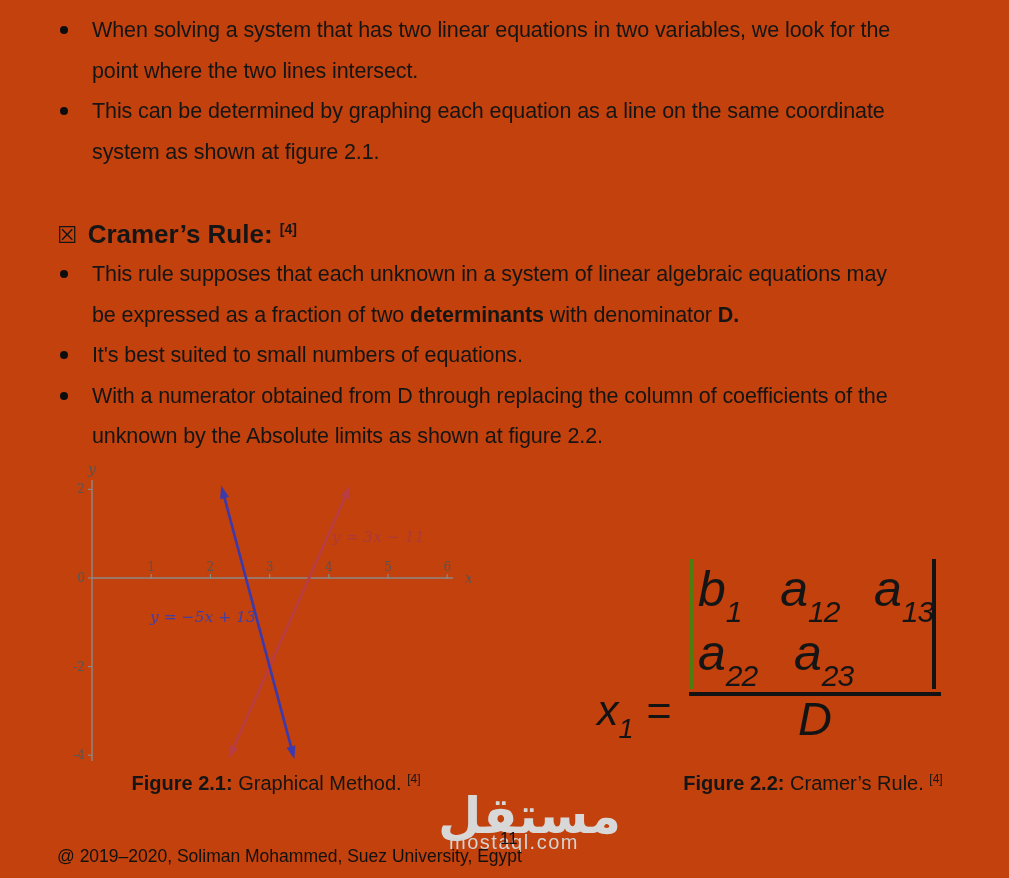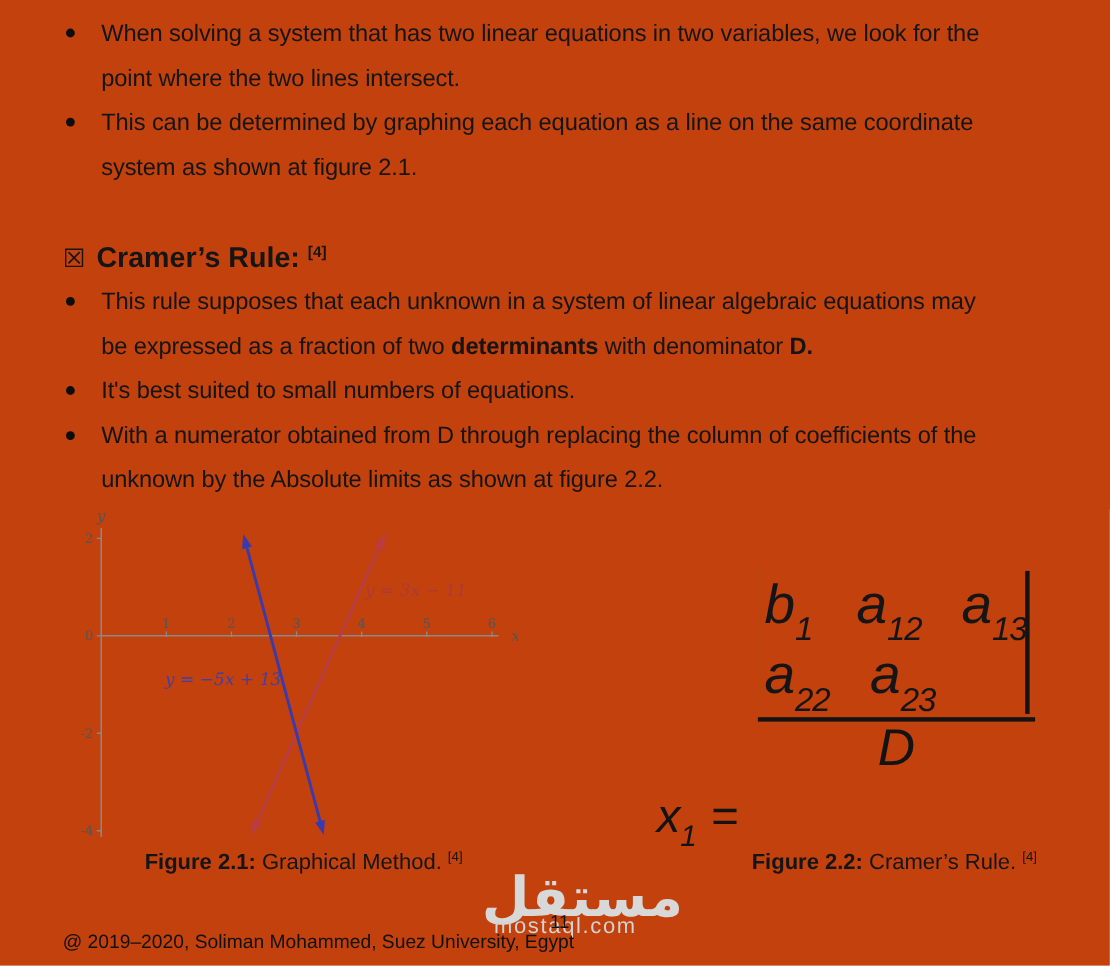--- a/index.html
+++ b/index.html
@@ -20,25 +20,25 @@
   .supref{font-size:14px;vertical-align:9px;font-weight:bold;}
   
   #plotwrap{position:absolute;left:59px;top:460px;width:412px;height:312px;}
   
   .caption{position:absolute;top:772px;font-size:20px;text-align:center;white-space:nowrap;}
   #cap1{left:70px;width:412px;}
   #cap2{left:598px;width:430px;}
   .caption .supref{font-size:12px;vertical-align:7px;font-weight:normal;}
   
   .math{font-style:italic;color:#131313;}
-  #lhs{position:absolute;left:597px;top:718px;font-size:43px;line-height:48px;white-space:nowrap;}
+  #lhs{position:absolute;left:597px;top:686px;font-size:43px;line-height:48px;white-space:nowrap;}
   #lhs .sub{font-size:27px;font-style:italic;vertical-align:-13px;}
   #lhs .eq{font-style:normal;margin-left:13px;}
   #frac{position:absolute;left:689px;top:519px;width:252px;}
-  #det{width:246px;box-sizing:border-box;margin-left:1px;border-left:1px solid #4d7c0f;border-right:4px solid #131313;padding:0 0 2px 4px;}
+  #det{width:246px;box-sizing:border-box;margin-left:1px;border-left:4px solid #4d7c0f;border-right:4px solid #131313;padding:0 0 2px 4px;margin-top:40px;}
   .mrow{display:flex;height:64px;}
   .mcell{font-size:50px;line-height:60px;font-style:italic;white-space:nowrap;}
   .mc1{width:84px;} .mc2{width:96px;} .mc3{width:58px;}
   .msub{font-size:30px;vertical-align:-16px;letter-spacing:-1px;}
   #fbar{height:4px;background:#131313;margin-top:3px;}
   #den{text-align:center;font-size:47px;line-height:44px;margin-top:1px;}
   
   #watermark{position:absolute;left:438px;top:795px;width:152px;text-align:center;pointer-events:none;}
   #wm-ar{font-family:"DejaVu Sans",sans-serif;font-weight:bold;font-size:50px;line-height:42px;color:#d8d8d8;}
   #wm-dom{font-size:20px;line-height:20px;color:#d3d3d3;letter-spacing:1.5px;margin-top:-5px;}

